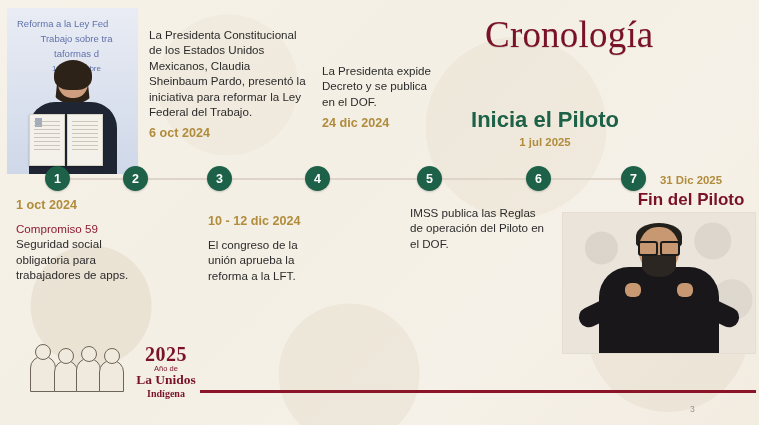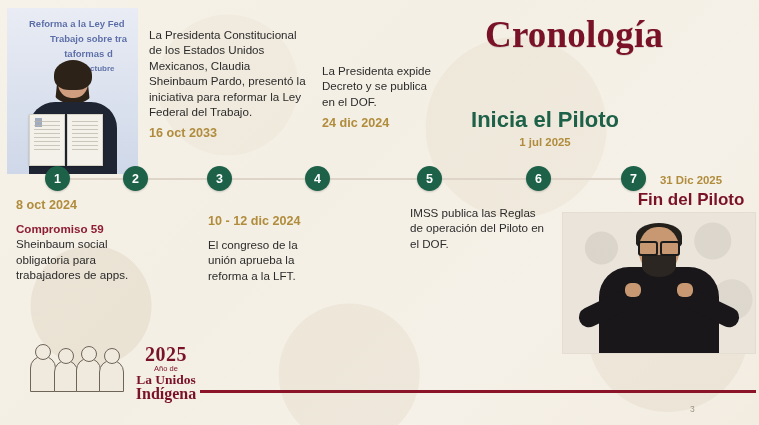--- a/index.html
+++ b/index.html
@@ -17,36 +17,36 @@
       radial-gradient(circle at 68% 30%, rgba(230,221,204,.40) 0 90px, rgba(230,221,204,0) 91px),
       radial-gradient(circle at 88% 78%, rgba(226,216,198,.40) 0 80px, rgba(226,216,198,0) 81px),
       radial-gradient(circle at 30% 20%, rgba(232,224,209,.35) 0 70px, rgba(232,224,209,0) 71px),
       linear-gradient(135deg,#f7f2e9 0%,#f4efe4 40%,#f6f1e8 70%,#f2ece1 100%);
   }
 
   
   .title{
     position:absolute;left:485px;top:16px;
     font-family:"Liberation Serif", serif;
-    font-weight:bold;font-size:37px;line-height:1;
+    font-weight:normal;font-size:37px;line-height:1;
     color:#7a1227;letter-spacing:.2px;
     text-shadow:0 1px 0 rgba(0,0,0,.10);
     white-space:nowrap;
   }
 
   
   .photo-pres{
     position:absolute;left:7px;top:8px;width:131px;height:166px;
     overflow:hidden;
     background:linear-gradient(180deg,#e9ecf4 0%,#dde3ef 45%,#cfd8e9 100%);
   }
   .pres-banner{
-    position:absolute;left:16px;top:8px;width:100%;
+    position:absolute;left:4px;top:8px;width:100%;
     color:#5b6ea8;font-size:9.5px;line-height:15px;
-    text-align:center;font-weight:700;
+    text-align:center;font-weight:400;
     text-shadow:0 0 1px rgba(255,255,255,.6);
   }
   .pres-banner div:nth-child(1){padding-left:6px;text-align:left;}
   .pres-date{font-size:8px;color:#5b6ea8;}
   
   .pres-fig{position:absolute;left:0;bottom:0;width:100%;height:112px;}
   .pres-head{
     position:absolute;left:50%;top:2px;transform:translateX(-50%);
     width:30px;height:34px;border-radius:48% 48% 44% 44%;
     background:#cf9d7f;
@@ -122,21 +122,21 @@
   
   .blk{position:absolute;}
   .body-txt{
     color:#2b2b2b;font-size:11.6px;line-height:15.4px;font-weight:400;
   }
   .date{
     color:#b08c3c;font-weight:bold;font-size:12.6px;line-height:16px;
     margin-top:6px;
   }
   .date.sm{font-size:11.4px;}
-  .hl-maroon{color:#8e1d33;font-weight:bold;}
+  .hl-maroon{color:#8e1d33;font-weight:normal;}
   .green-head{
     color:#1d6148;font-weight:bold;font-size:22px;line-height:20px;
     white-space:nowrap;
   }
   .maroon-head{
     color:#7a1227;font-weight:bold;font-size:17px;line-height:20px;
     white-space:nowrap;
   }
 
   
@@ -147,21 +147,21 @@
   .logo{position:absolute;left:26px;top:344px;width:175px;height:48px;}
   .logo-fig{position:absolute;left:0;top:0;width:100px;height:48px;}
   .lw{position:absolute;bottom:0;border-radius:12px 12px 0 0;background:#efe9de;
       border:1px solid #6e6558;}
   .lw i{position:absolute;left:50%;top:-13px;transform:translateX(-50%);
       width:14px;height:14px;border-radius:50%;background:#efe9de;border:1px solid #6e6558;}
   .logo-txt{position:absolute;left:104px;top:0;width:72px;text-align:center;color:#7a1227;}
   .logo-2025{font-family:"Liberation Serif", serif;font-weight:bold;font-size:20px;line-height:20px;letter-spacing:.5px;}
   .logo-ano{font-size:7.5px;line-height:9px;}
   .logo-mujer{font-family:"Liberation Serif", serif;font-weight:bold;font-size:13.5px;line-height:14px;}
-  .logo-ind{font-family:"Liberation Serif", serif;font-weight:bold;font-size:16px;line-height:14px;}
+  .logo-ind{font-family:"Liberation Serif", serif;font-weight:bold;font-size:10px;line-height:14px;}
   .pagenum{
     position:absolute;left:690px;top:404px;
     color:#9a9386;font-size:8.5px;
   }
 </style>
 </head>
 <body>
 
 <div id="slide">
 
@@ -223,30 +223,30 @@
       <span>5</span>
     </div>
   <div class="node" style="left:526px">
       <span>6</span>
     </div>
   <div class="node" style="left:621px">
       <span>7</span>
     </div>
 
   <div class="blk" style="left:16px;top:197px;width:118px">
-    <div class="date" style="margin-top:0">8 oct 2024</div>
+    <div class="date" style="margin-top:0">1 oct 2024</div>
     <div class="body-txt" style="margin-top:8px">
       <span class="hl-maroon">Compromiso 59</span>
-      <span>Sheinbaum social obligatoria para trabajadores de apps.</span>
+      <span>Seguridad social obligatoria para trabajadores de apps.</span>
     </div>
   </div>
 
   <div class="blk" style="left:149px;top:27px;width:160px">
     <div class="body-txt">La Presidenta Constitucional de los Estados Unidos Mexicanos, Claudia Sheinbaum Pardo, presentó la iniciativa para reformar la Ley Federal del Trabajo.</div>
-    <div class="date">16 oct 2033</div>
+    <div class="date">6 oct 2024</div>
   </div>
 
   <div class="blk" style="left:208px;top:197px;width:118px">
     <div class="date" style="margin-top:16px">10 - 12 dic 2024</div>
     <div class="body-txt" style="margin-top:8px">El congreso de la unión aprueba la reforma a la LFT.</div>
   </div>
 
   <div class="blk" style="left:322px;top:63px;width:112px">
     <div class="body-txt">La Presidenta expide Decreto y se publica en el DOF.</div>
     <div class="date">24 dic 2024</div>

